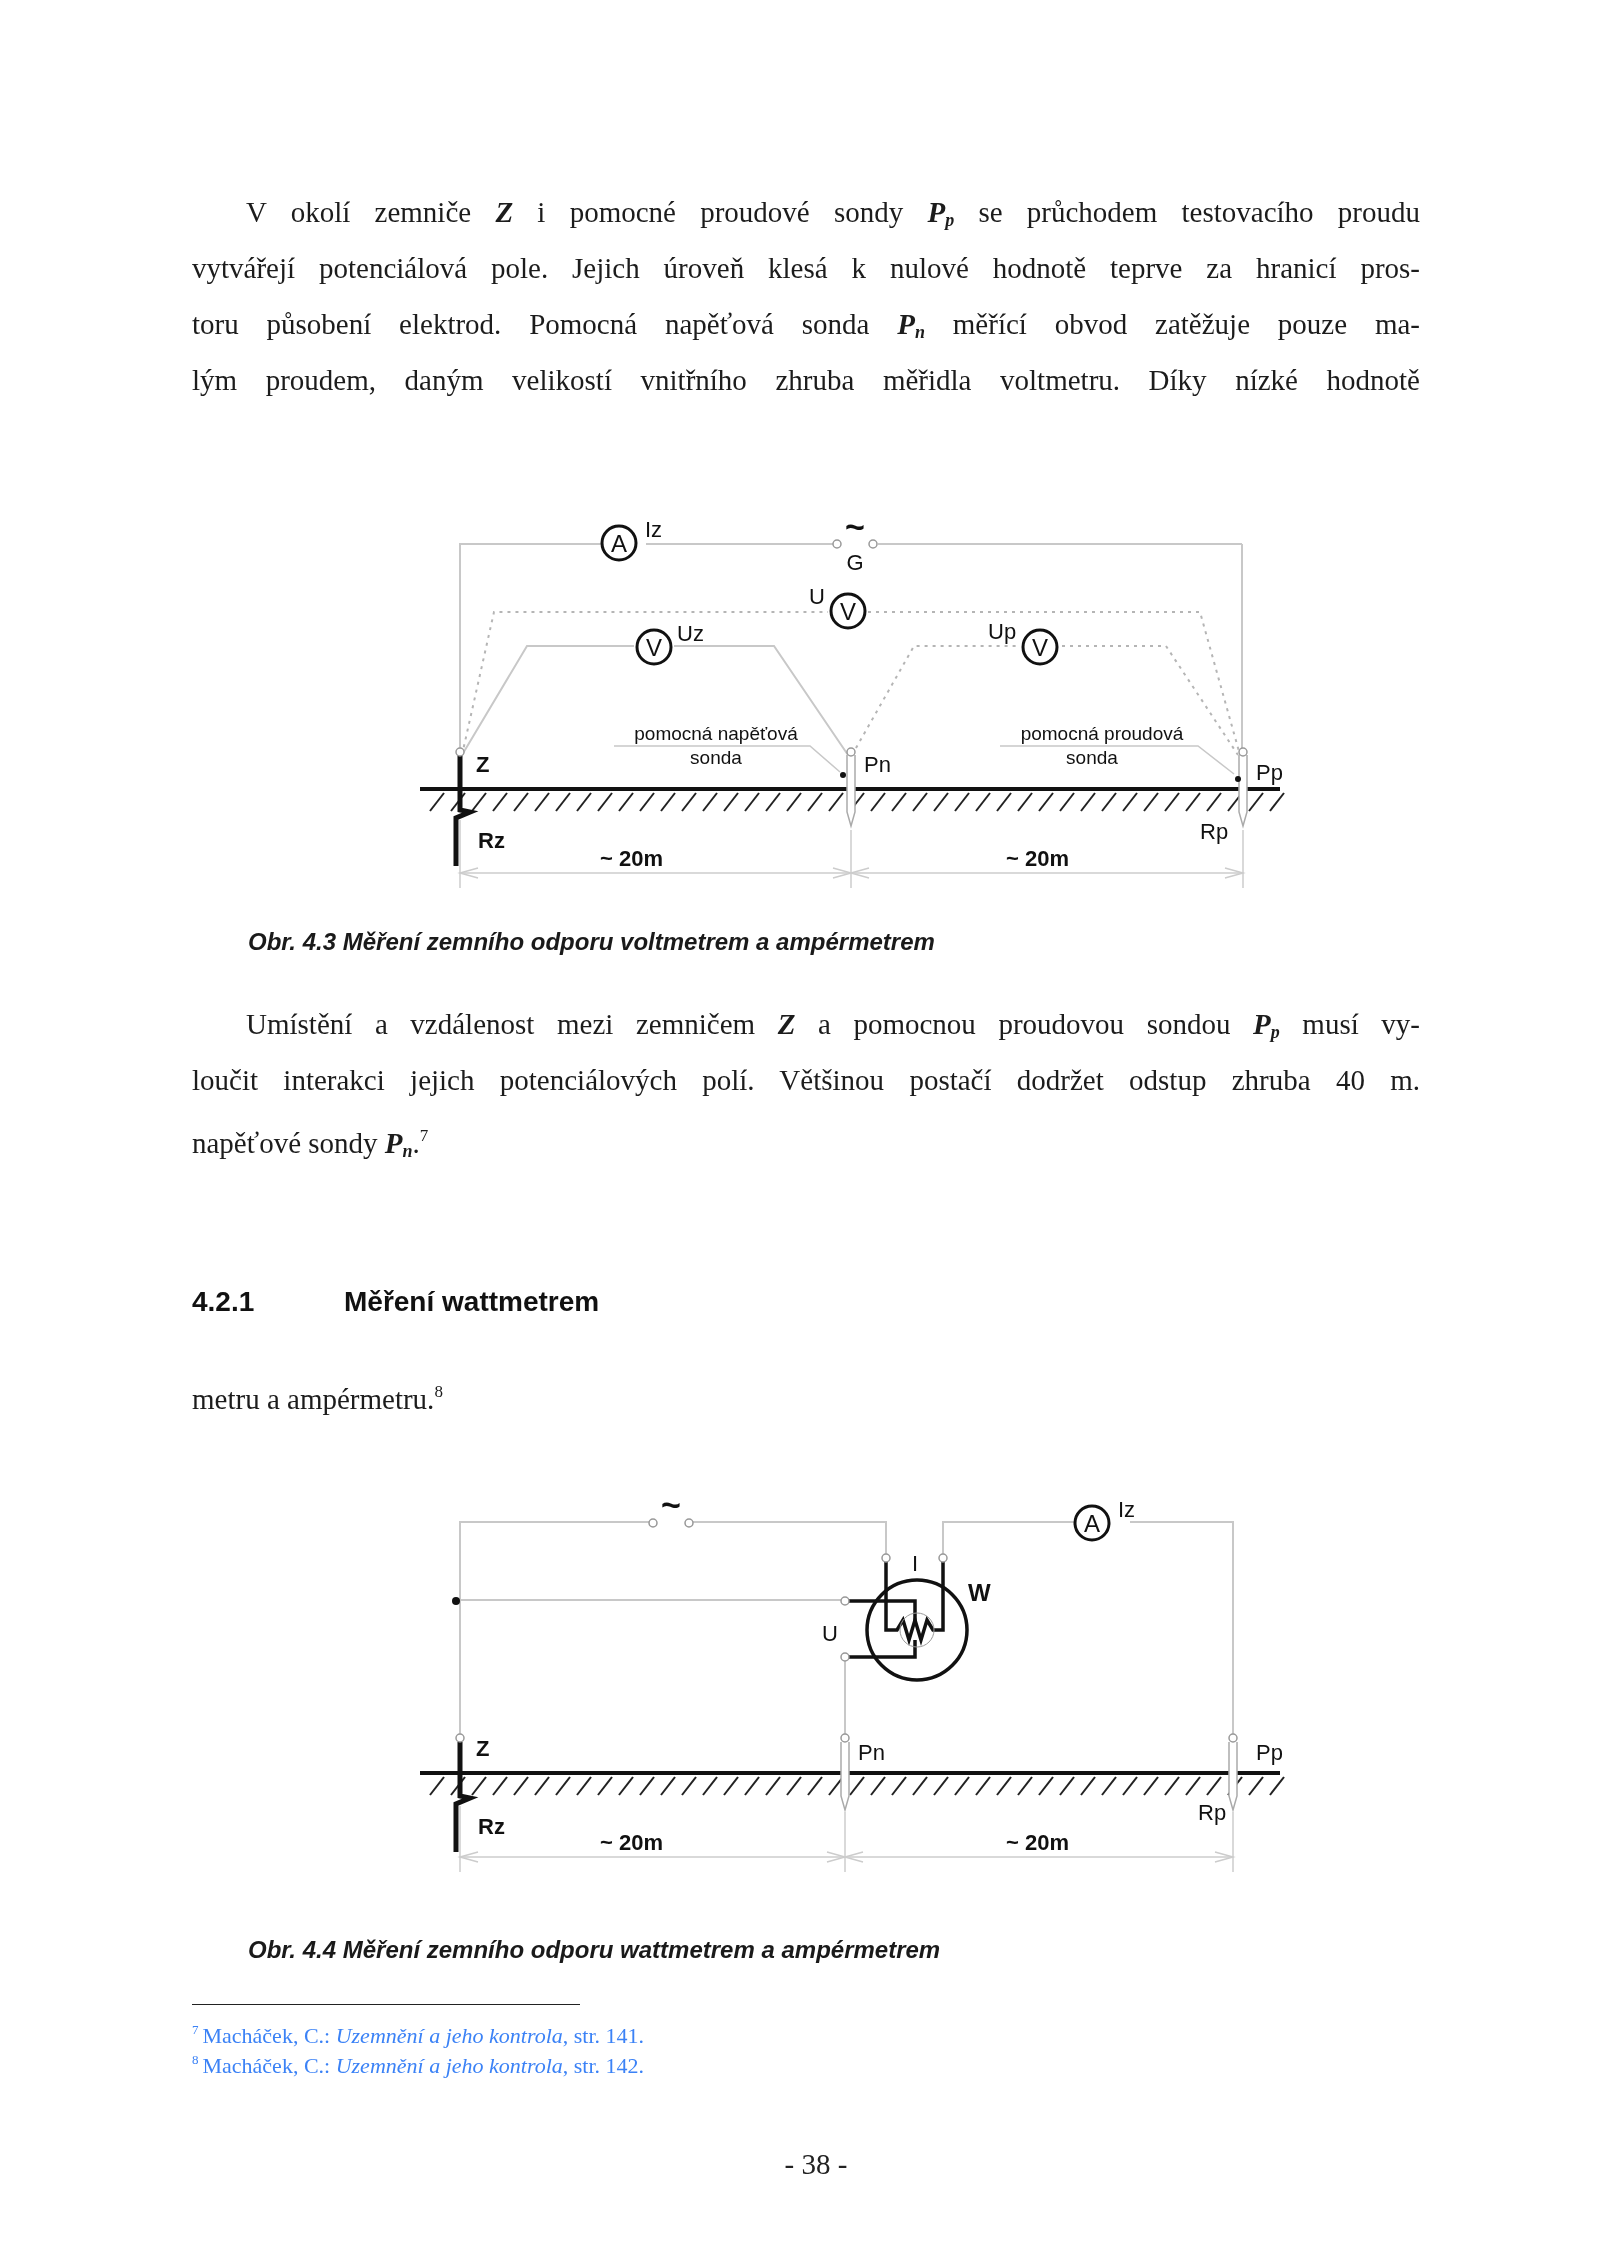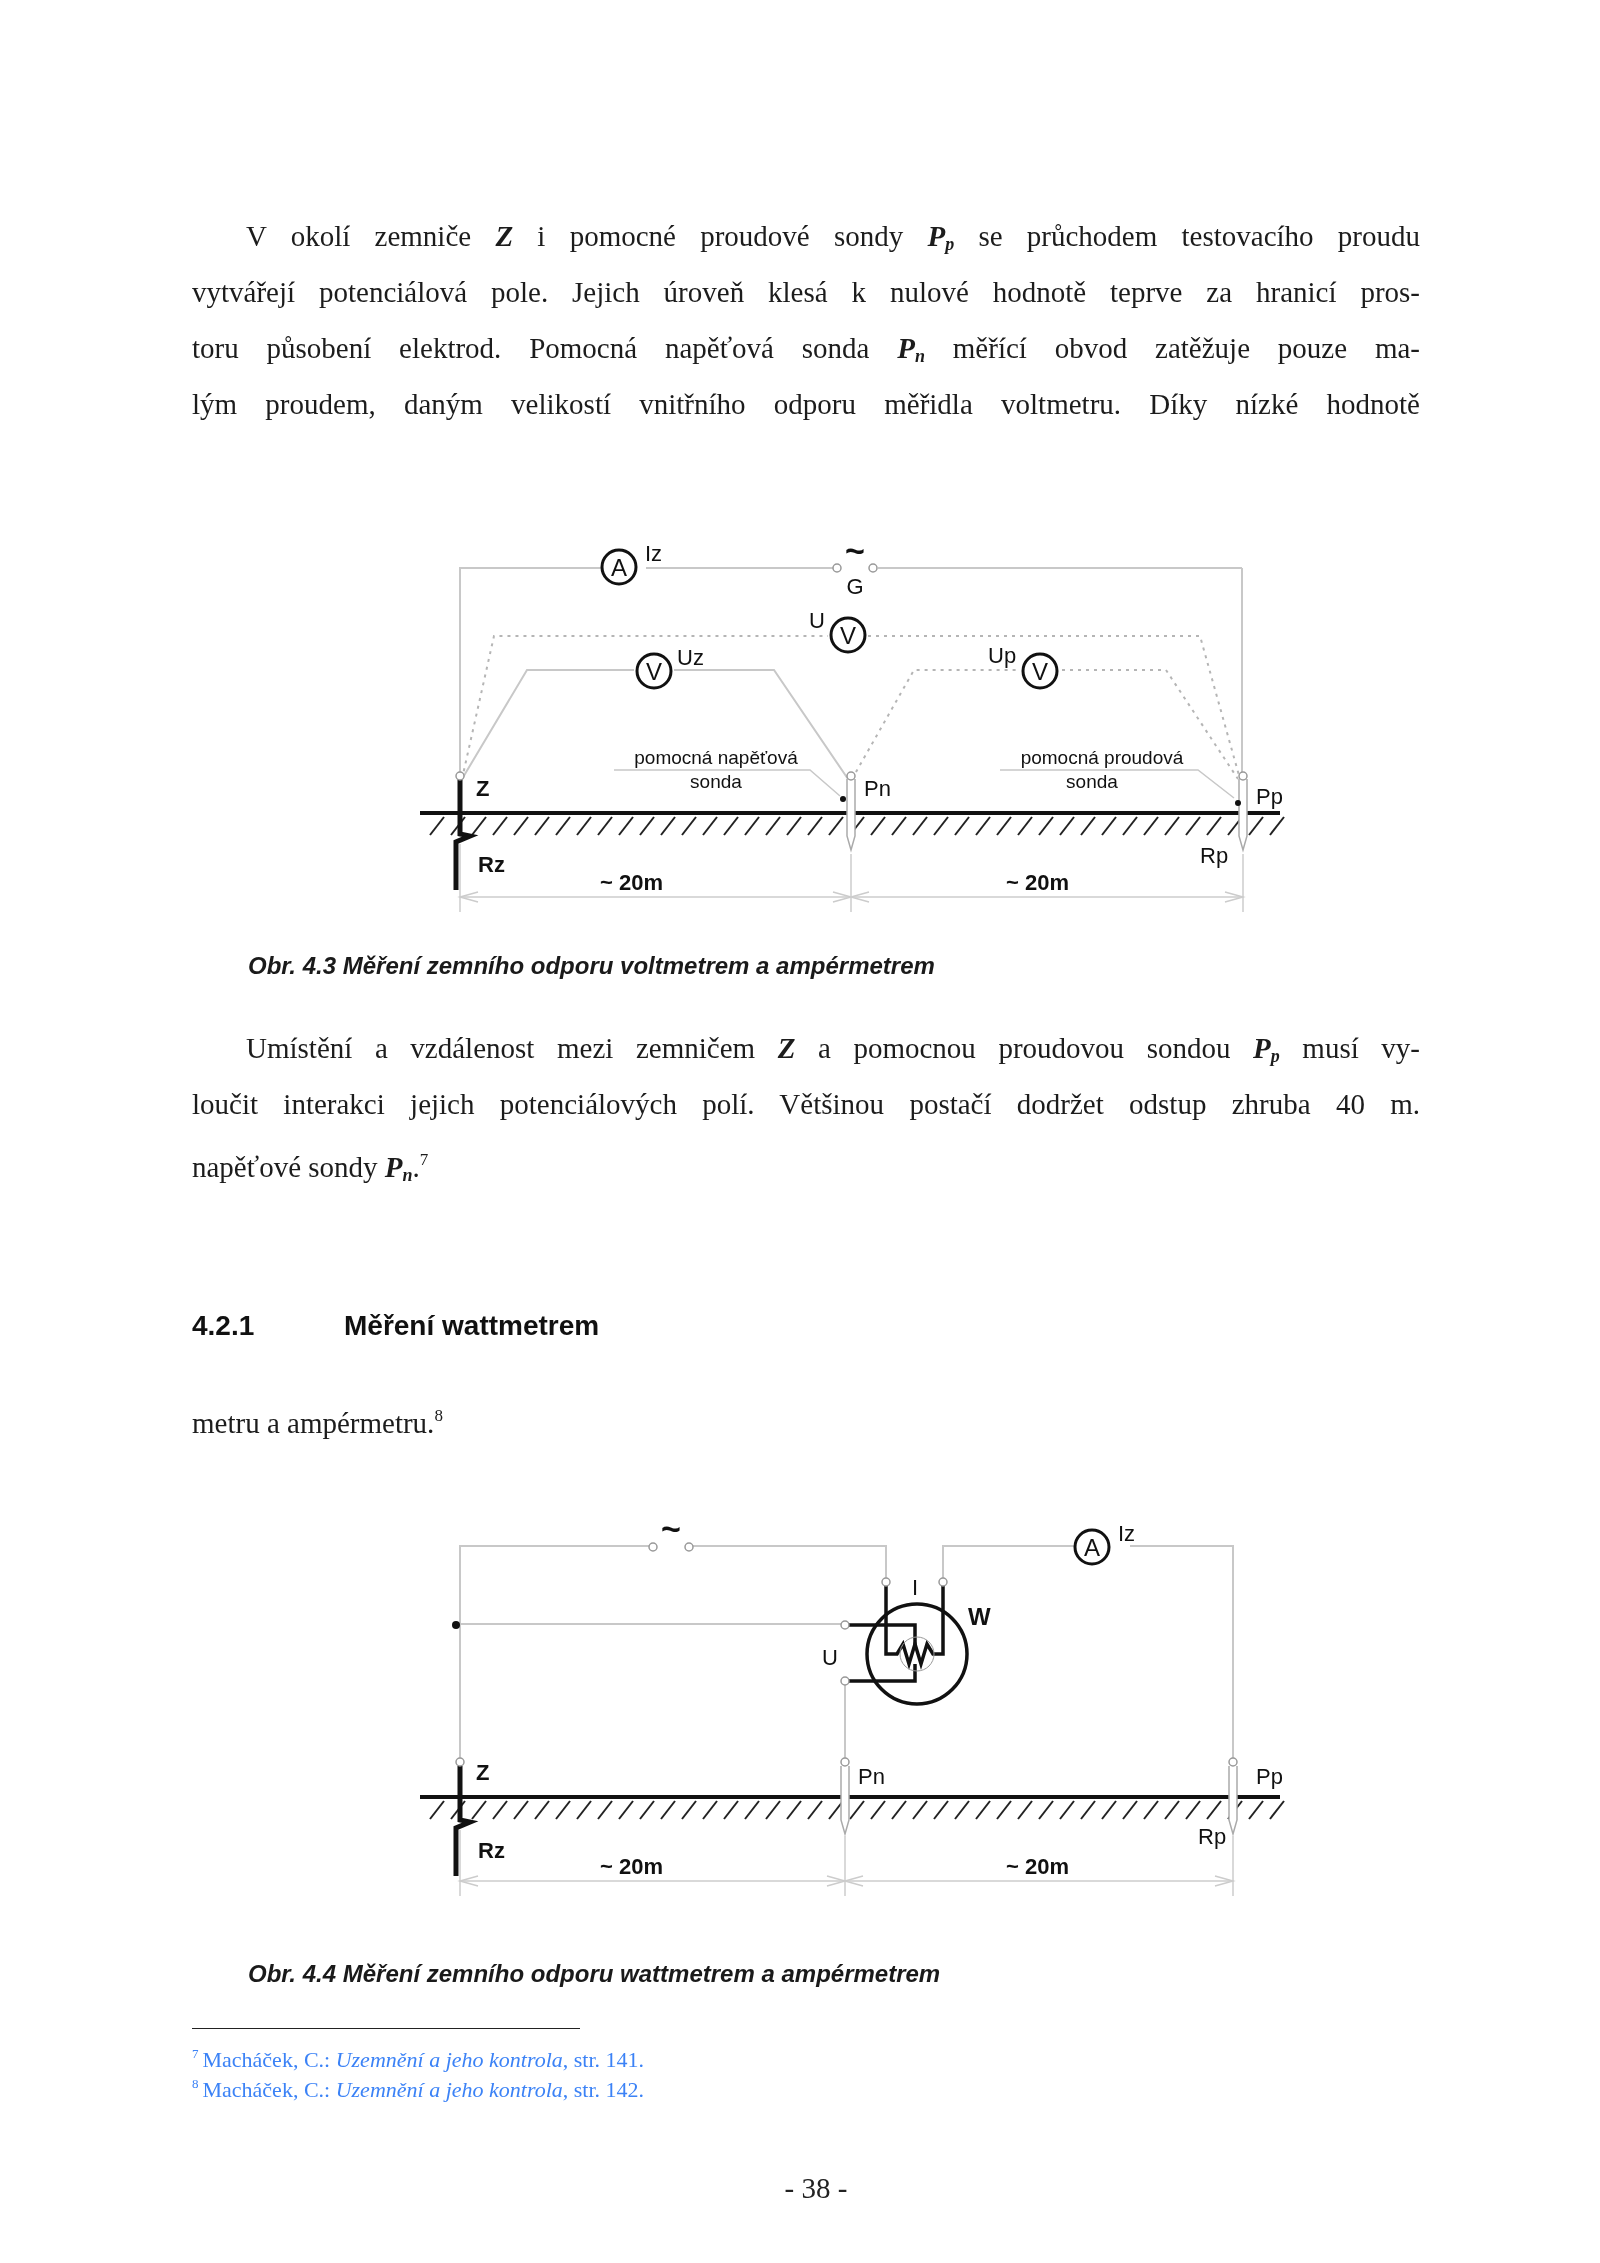--- a/index.html
+++ b/index.html
@@ -1,17 +1,17 @@
 <!DOCTYPE html>
 <html><head>
 <meta charset="utf-8">
 <style>
   html, body { margin: 0; padding: 0; background: #ffffff; }
   body { width: 1600px; height: 2263px; position: relative; overflow: hidden; color: #1a1a1a; }
-  .page { position: absolute; left: 0; top: 0; width: 1600px; height: 1956px; margin-top: 24px; }
+  .page { position: absolute; left: 0; top: 0; width: 1600px; height: 1956px; }
   .para { position: absolute; left: 192px; width: 1228px; font-family: "Liberation Serif", "DejaVu Serif", serif; font-size: 29px; line-height: 56px; text-align: justify; color: #1c1c1c; }
   .para .line { display: block; white-space: nowrap; text-align-last: justify; height: 56px; }
   .para .line.last { text-align-last: left; }
   .para .indent { padding-left: 54px; }
   .sym { font-weight: bold; font-style: italic; }
   .sub { font-size: 18px; vertical-align: -4px; font-weight: bold; }
   .sup { font-size: 17px; vertical-align: 12px; }
   .caption { position: absolute; left: 248px; font-family: "Liberation Sans", "DejaVu Sans", sans-serif; font-style: italic; font-weight: bold; font-size: 24px; color: #1a1a1a; white-space: nowrap; }
   .heading { position: absolute; left: 192px; top: 1286px; font-family: Liberation Sans, sans-serif; font-weight: bold; font-size: 28px; color: #111; white-space: nowrap; }
   .heading .num { display: inline-block; width: 152px; }
@@ -24,21 +24,21 @@
 </style>
 </head>
 <body>
 
 <div class="page">
 
   <div class="para" style="top:184px;">
       <span class="line indent">V okolí zemniče <span class="sym">Z</span> i pomocné proudové sondy <span class="sym">P<span class="sub">p</span></span> se průchodem testovacího proudu</span>
       <span class="line">vytvářejí potenciálová pole. Jejich úroveň klesá k nulové hodnotě teprve za hranicí pros-</span>
       <span class="line">toru působení elektrod. Pomocná napěťová sonda <span class="sym">P<span class="sub">n</span></span> měřící obvod zatěžuje pouze ma-</span>
-      <span class="line">lým proudem, daným velikostí vnitřního odporu měřidla voltmetru. Díky nízké hodnotě</span>
+      <span class="line">lým proudem, daným velikostí vnitřního zhruba měřidla voltmetru. Díky nízké hodnotě</span>
     </div>
 
   <svg class="fig" width="1600" height="2263">
     <g stroke="#c8c8c8" stroke-width="2" fill="none">
 
       <polyline points="460,752 460,544 602,544"></polyline>
       <line x1="646" y1="544" x2="836" y2="544"></line>
       <line x1="878" y1="544" x2="1242" y2="544"></line>
       <polyline points="1242,544 1242,752"></polyline>
 

